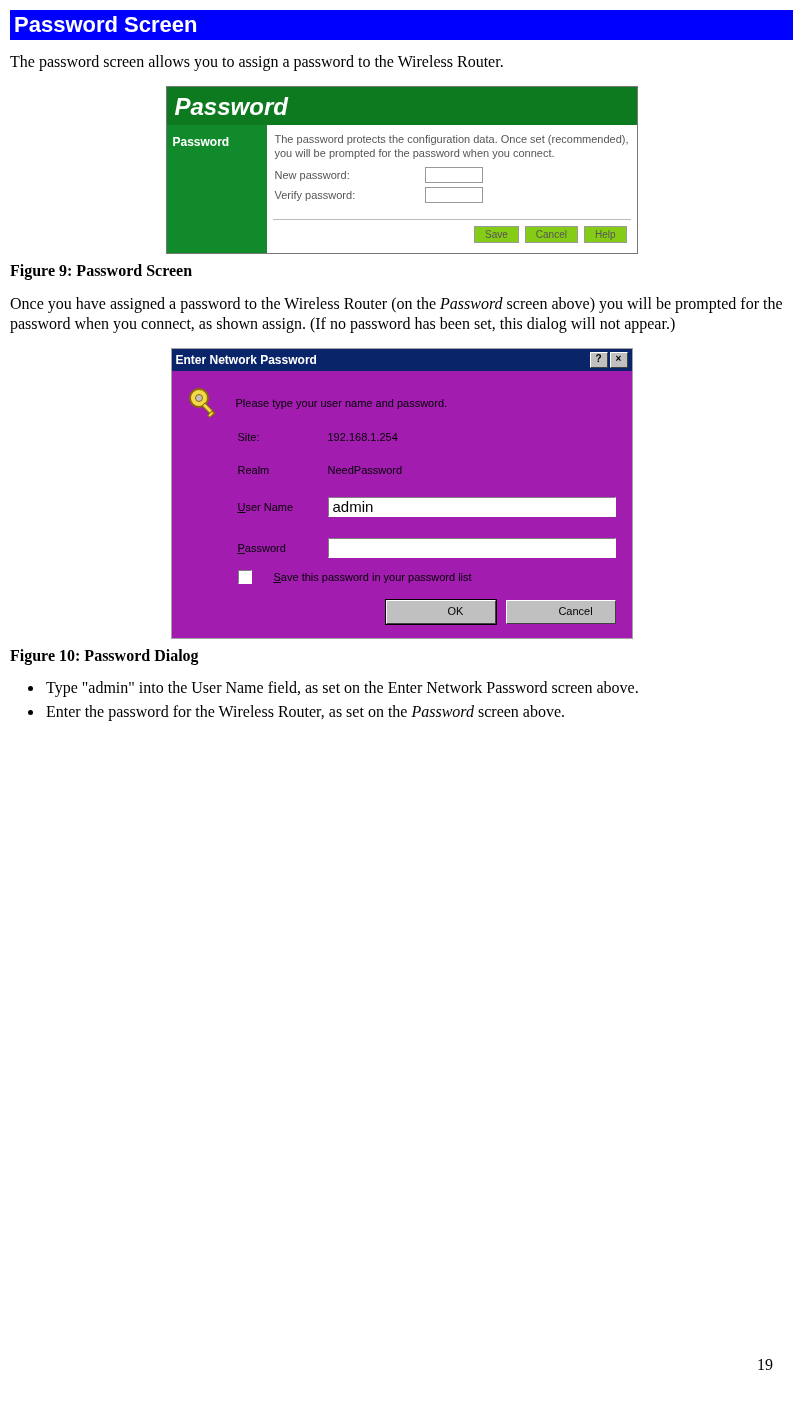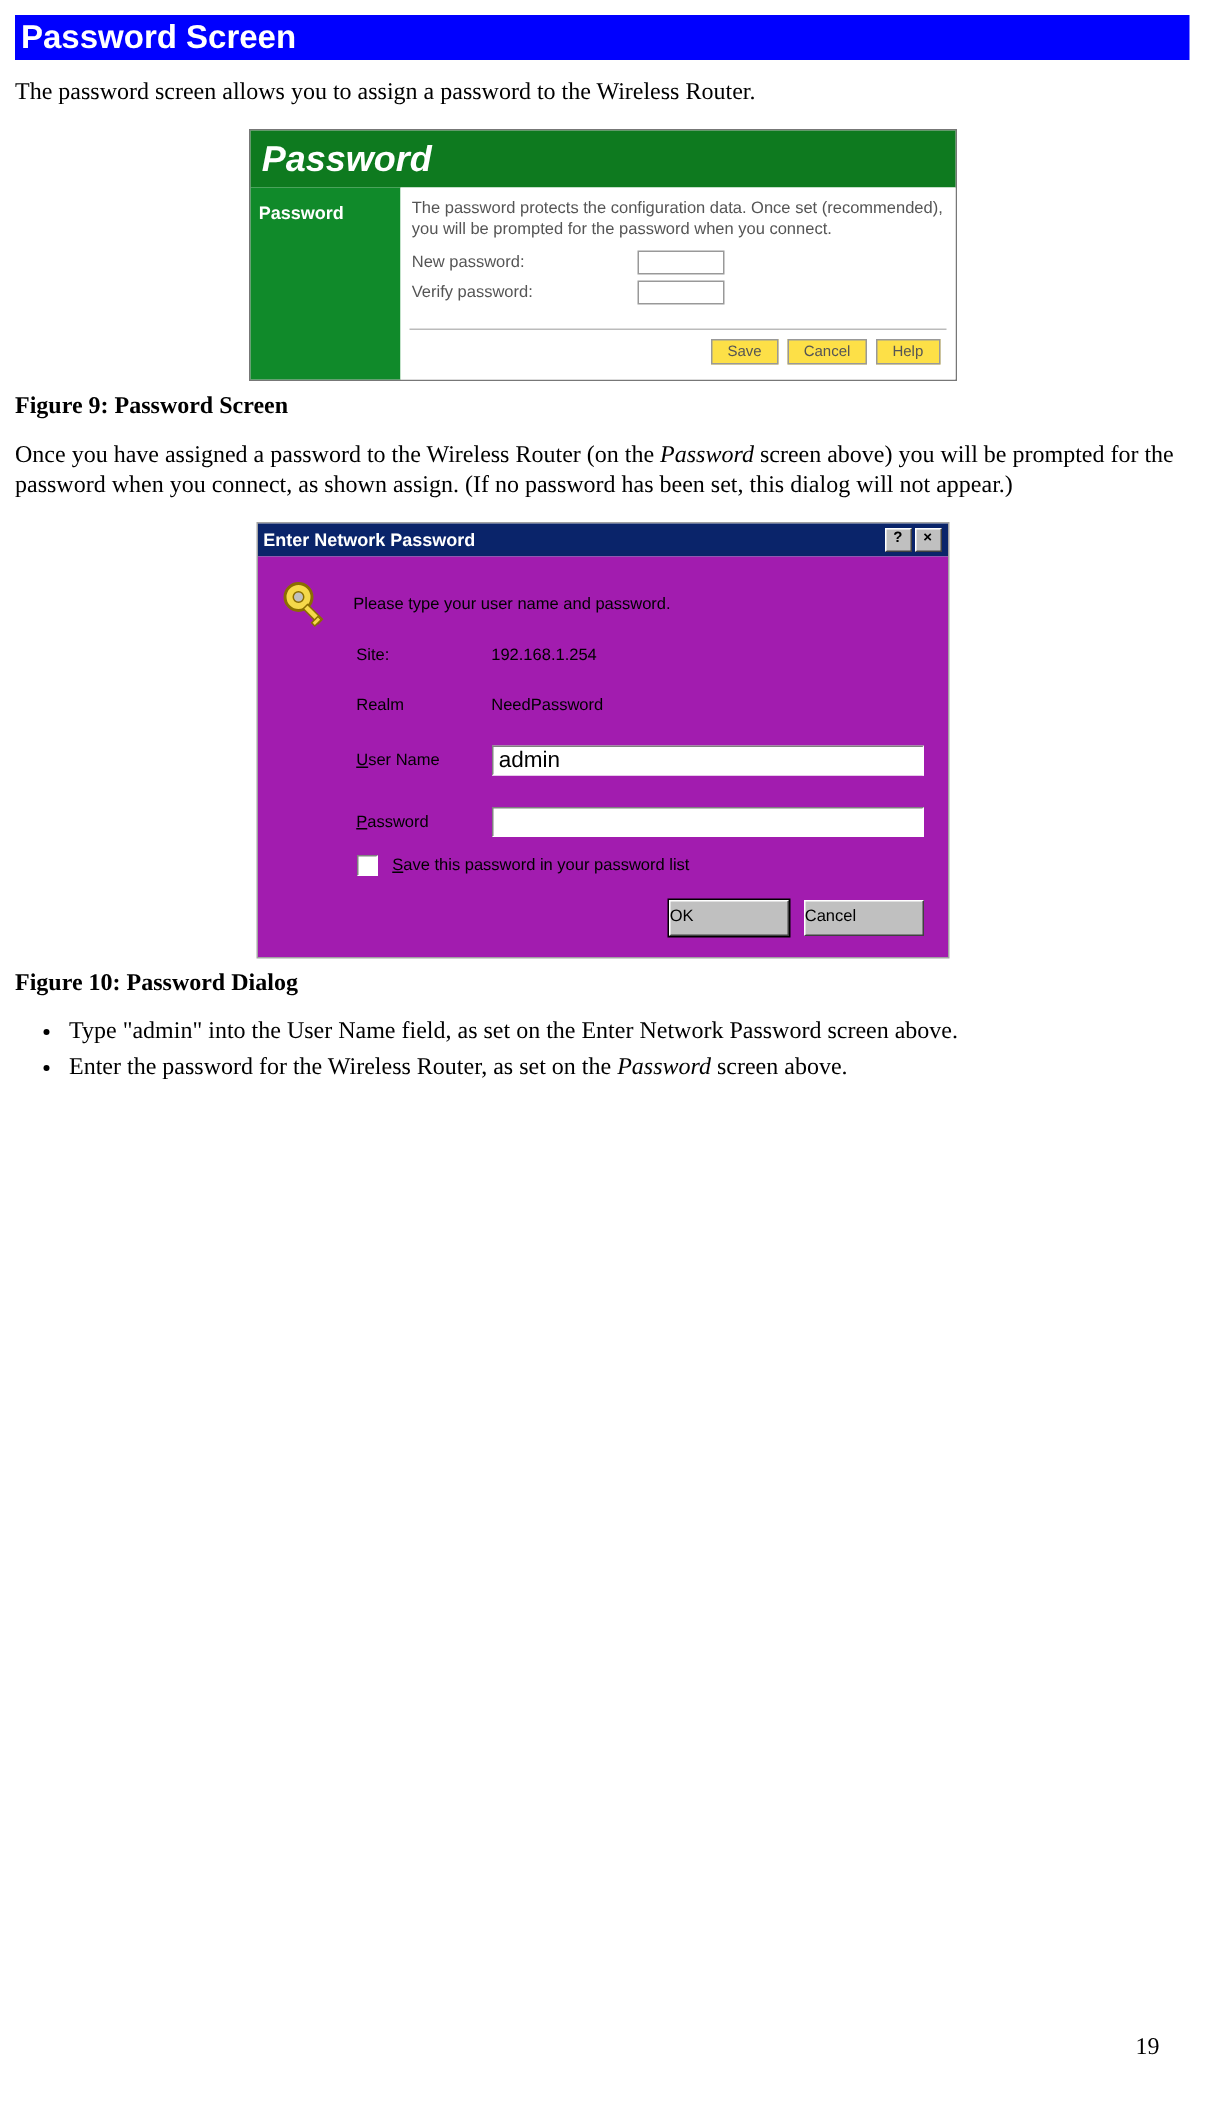--- a/index.html
+++ b/index.html
@@ -97,21 +97,21 @@
   }
   .fig1-btnrow {
     position: absolute;
     right: 10px;
     bottom: 10px;
     display: flex;
     gap: 6px;
   }
   .fig1-btn {
     border: 1px solid #999;
-    background: #fde047;
+    background: #84cc16;
     font-size: 10px;
     padding: 2px 10px;
     color: #555;
   }
   .fig1-hr {
     position: absolute;
     left: 6px; right: 6px; bottom: 33px;
     border-top: 1px solid #bbb;
   }
   
@@ -182,21 +182,21 @@
     font-size: 15px;
     color: #000;
     display:flex;
     align-items:center;
   }
   .fig2-checkbox-row {
     margin-left: 52px;
     margin-top: 12px;
     display: flex;
     align-items: center;
-    gap: 10px;
+    gap: 22px;
   }
   .fig2-checkbox {
     width: 12px;
     height: 12px;
     background: #fff;
     border: 1px solid #808080;
     border-right-color: #fff;
     border-bottom-color: #fff;
   }
   .fig2-btnrow {
@@ -206,22 +206,23 @@
     margin-top: 16px;
   }
   .fig2-btn {
     width: 78px;
     height: 22px;
     background: #c0c0c0;
     border: 1px solid #fff;
     border-right-color: #404040;
     border-bottom-color: #404040;
     font-size: 11px;
-    text-align: left;
+    text-align: center;
     line-height: 20px;
+    padding-left: 30px;
   }
   .fig2-btn.default {
     outline: 1px solid #000;
   }
   .underline-first::first-letter { text-decoration: underline; }
   ul.instr {
     margin: 2px 0 0 0;
     padding-left: 34px;
   }
   ul.instr li {

